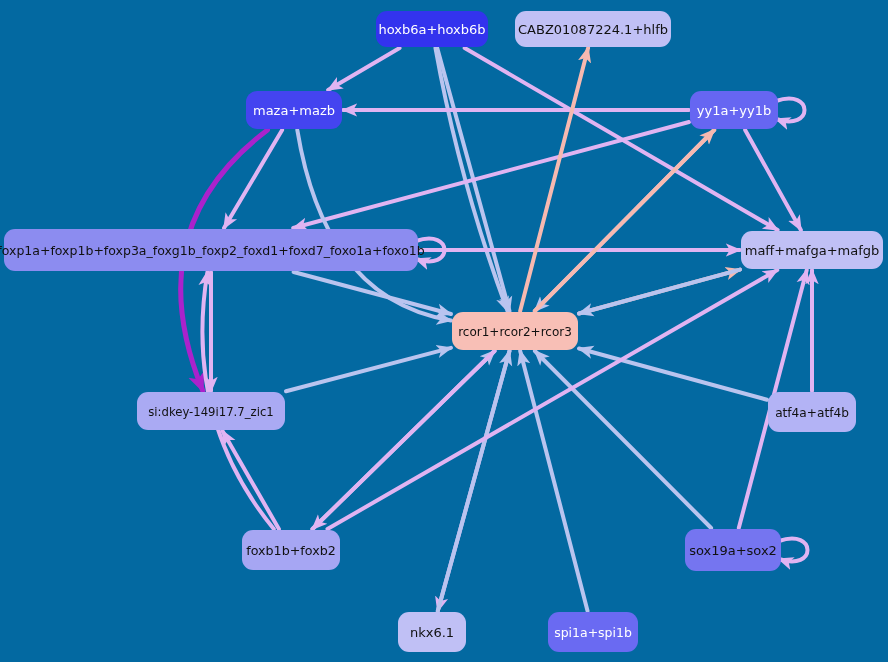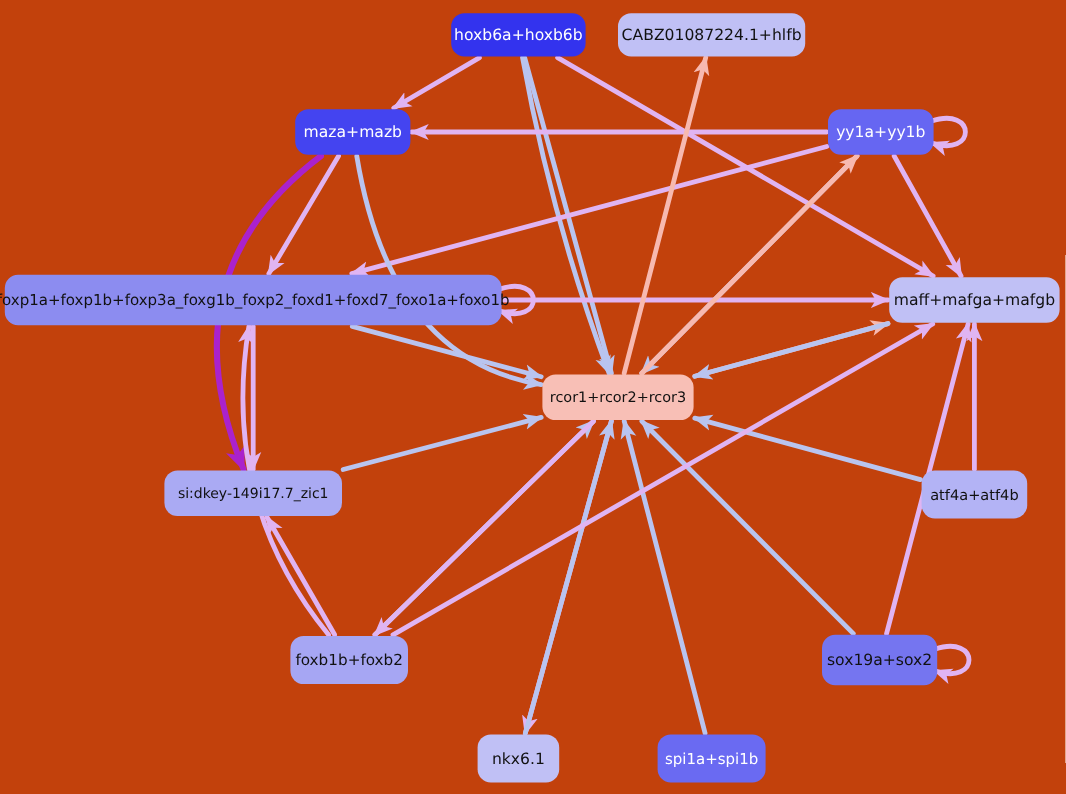--- a/index.html
+++ b/index.html
@@ -1,18 +1,18 @@
 <!DOCTYPE html>
 <html><head>
 <meta charset="utf-8">
 <style>
   html,body{margin:0;padding:0;background:#ffffff;}
   body{width:888px;height:662px;overflow:hidden;
        font-family:"DejaVu Sans","Liberation Sans",sans-serif;}
-  #graph-root{position:relative;width:888px;height:662px;background:#c2410c;}
+  #graph-root{position:relative;width:888px;height:662px;background:#0369a1;}
   svg{display:block;}
   .node-label{font-family:"DejaVu Sans","Liberation Sans",sans-serif;
               text-anchor:middle;dominant-baseline:middle;}
 </style>
 </head>
 <body>
 
 <div id="graph-root">
   <svg id="graph-svg" width="888" height="662">
     <defs>

